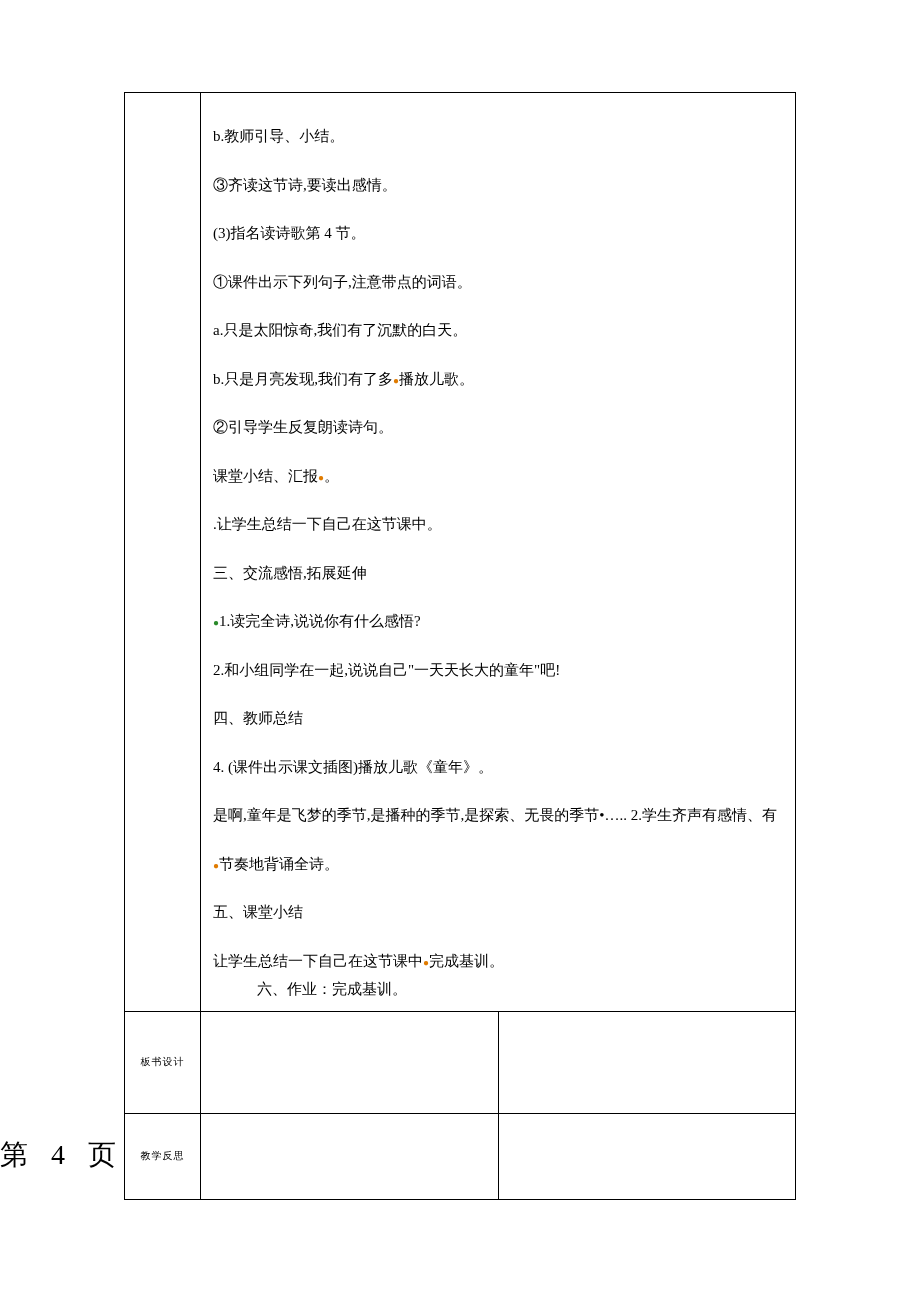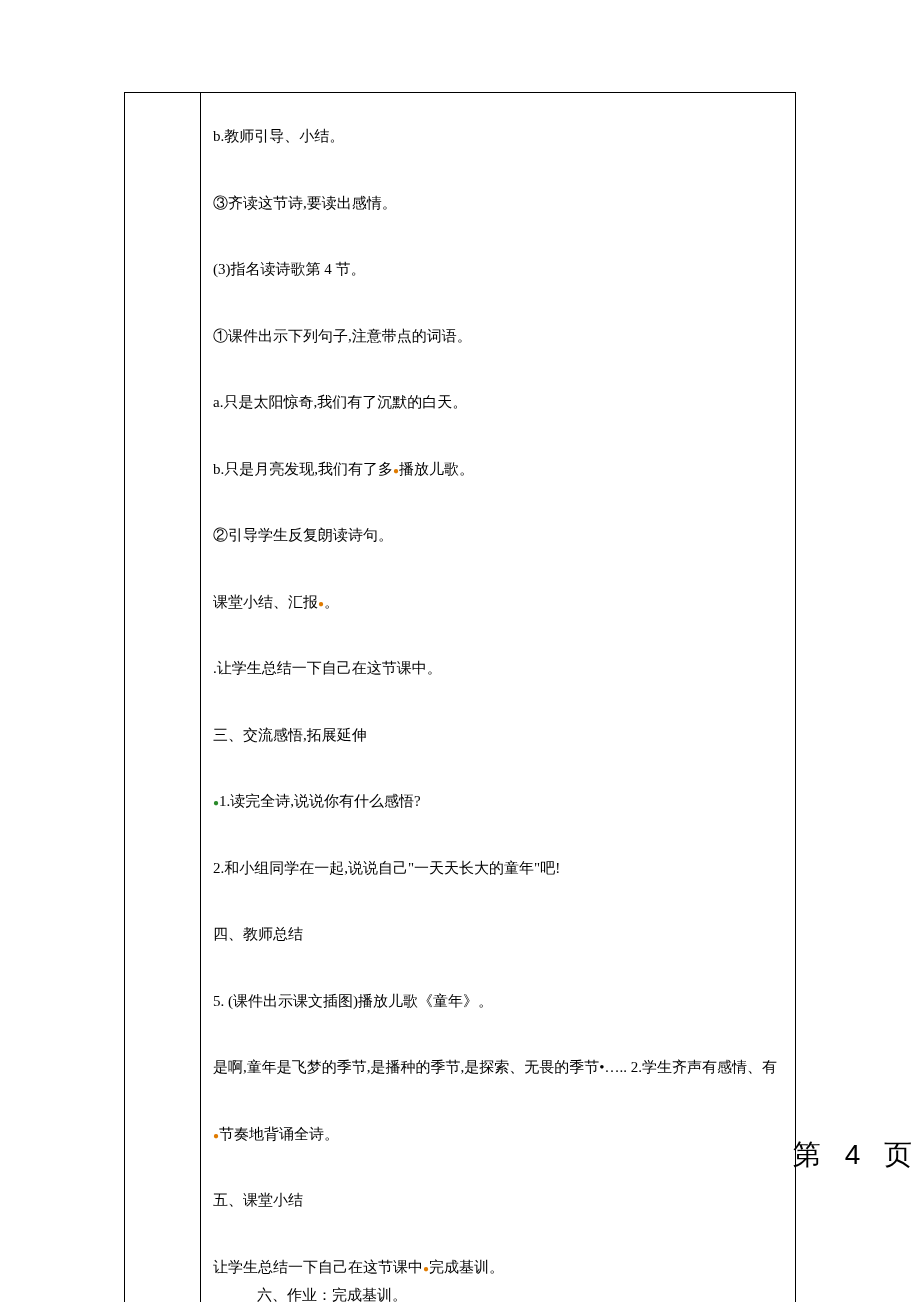--- a/index.html
+++ b/index.html
@@ -42,21 +42,21 @@
     .row-board { height: 102px; }
     .row-reflect { height: 86px; margin-top: 33px; }
     .row-board .col-narrow,
     .row-reflect .col-narrow {
       border-left: none;
     }
     .no-top-border td {
       border-top: none;
     }
     .content-para {
-      margin-top: 44px;
+      margin-top: 26px;
       line-height: 1.5;
     }
     .content-para.first {
       margin-top: 32px;
     }
     .content-para.tight-after {
       margin-top: 6px;
       margin-left: 44px;
     }
     .kw { }
@@ -70,23 +70,23 @@
       color: #2a8a2a;
       font-size: 10px;
       vertical-align: baseline;
       display: inline-block;
     }
     .page-number {
       position: absolute;
       bottom: 128px;
       left: 0;
       width: 100%;
-      text-align: right;
+      text-align: left;
       font-size: 28px;
-      font-family: Liberation Sans, sans-serif;
+      font-family: Liberation Serif, serif;
       letter-spacing: 8px;
     }
   </style>
 </head>
 <body>
 
 <div class="page-wrapper">
   <table class="main-table">
     <tbody>
         <tr class="row-content no-top-border">
@@ -122,21 +122,21 @@
         <p class="content-para">三、交流感悟,拓展延伸</p>
 
         <p class="content-para">
           <span class="dot-green">●</span><span>1.读完全诗,说说你有什么感悟?</span>
         </p>
 
         <p class="content-para">2.和小组同学在一起,说说自己"一天天长大的童年"吧!</p>
 
         <p class="content-para">四、教师总结</p>
 
-        <p class="content-para">5.  (课件出示课文插图)播放儿歌《童年》。</p>
+        <p class="content-para">4.  (课件出示课文插图)播放儿歌《童年》。</p>
 
         <p class="content-para">是啊,童年是飞梦的季节,是播种的季节,是探索、无畏的季节•…..  2.学生齐声有感情、有</p>
 
         <p class="content-para">
           <span class="dot-orange">●</span><span>节奏地背诵全诗。</span>
         </p>
 
         <p class="content-para">五、课堂小结</p>
 
         <p class="content-para">

